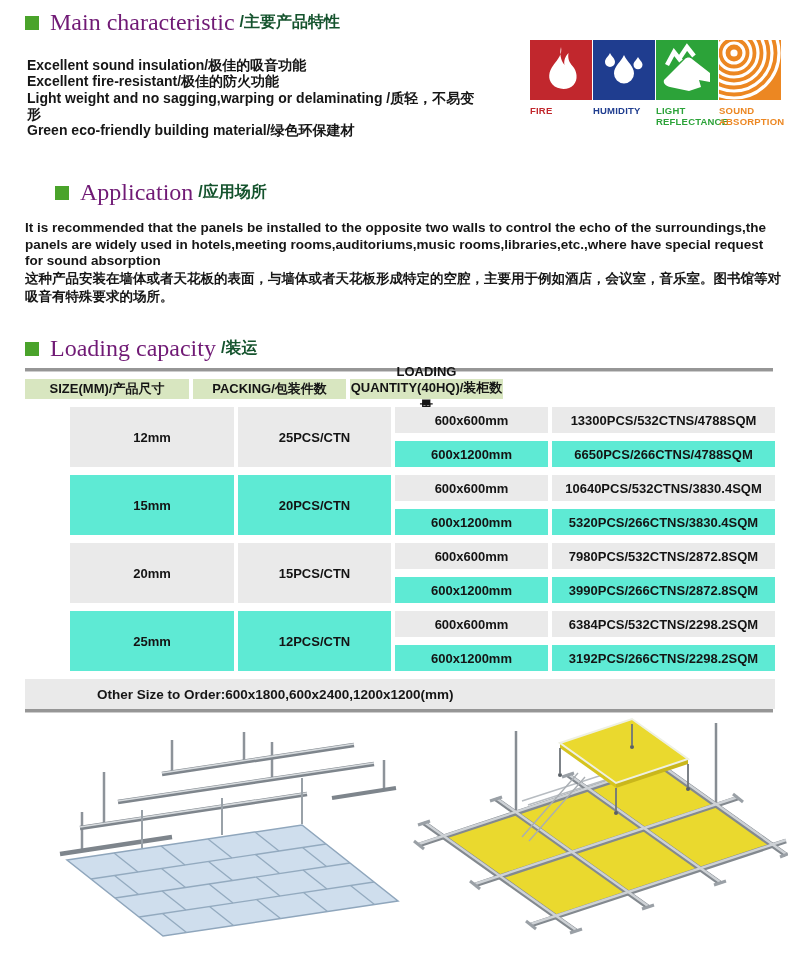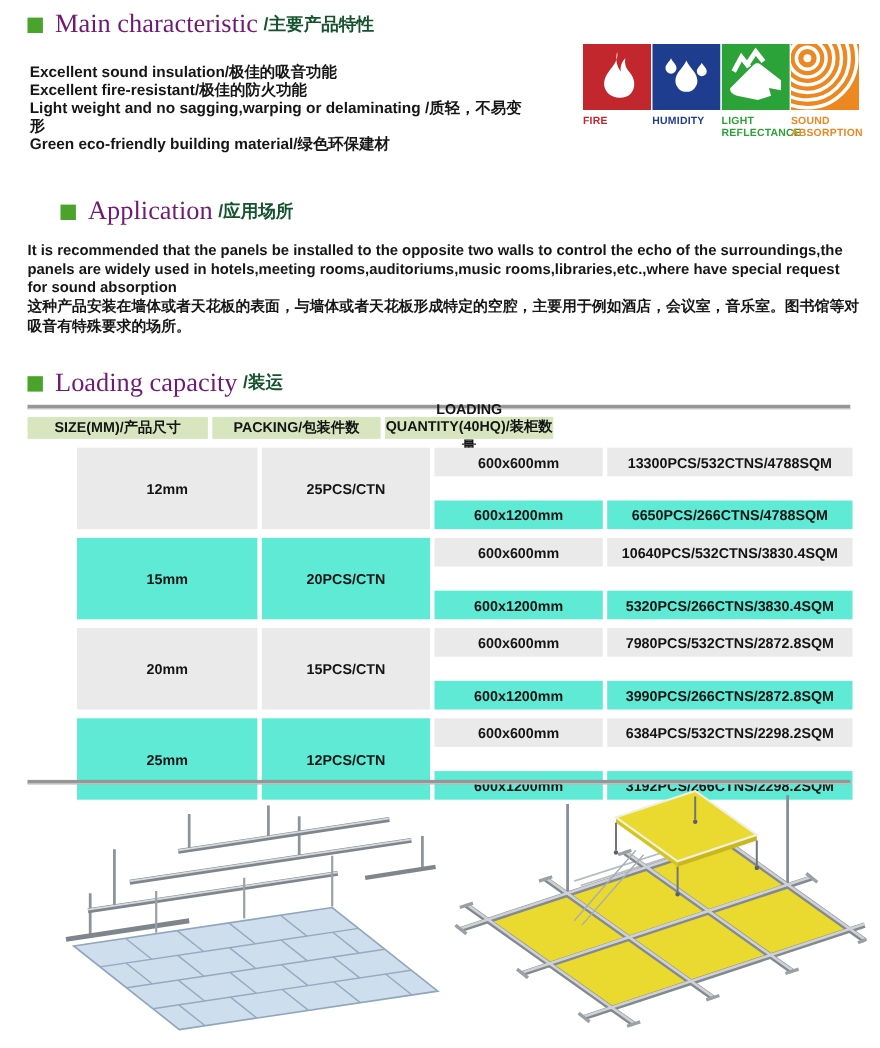--- a/index.html
+++ b/index.html
@@ -30,21 +30,21 @@
   
   .divider{position:absolute;left:25px;width:748px;height:3px;background:#969696;border-bottom:1px solid #cdcdcd;}
   #div-top{top:368px;} #div-bottom{top:709px;}
 
   
   .cap-table{position:absolute;left:25px;top:379px;width:750px;}
   .trow{display:grid;grid-template-columns:164px 153px 153px 1fr;gap:4px;}
   .cell{display:flex;align-items:center;justify-content:center;font-size:13px;color:#141414;
         text-align:center;font-weight:600;}
   .thead .cell{background:#d8e6c0;height:20px;font-weight:bold;}
-  .group{margin-top:8px;grid-template-rows:26px 26px;row-gap:22px;padding-left:45px;}
+  .group{margin-top:8px;grid-template-rows:26px 26px;row-gap:8px;padding-left:45px;}
   .span2{grid-row:1 / 3;}
   .c-gray{background:#eaeaea;} .c-green{background:#5eead4;}
   .tfoot{margin-top:8px;height:30px;background:#eaeaea;display:flex;align-items:center;
          padding-left:72px;font-size:13.5px;font-weight:600;}
 
   
   .diagram-left{position:absolute;left:22px;top:732px;}
   .diagram-right{position:absolute;left:402px;top:715px;}
 </style>
 </head>
@@ -165,20 +165,21 @@
 
     <div class="trow group">
       <div class="cell c-gray">600x600mm</div>
       <div class="cell c-green span2">25mm</div>
       <div class="cell c-green span2">12PCS/CTN</div>
       <div class="cell c-gray">6384PCS/532CTNS/2298.2SQM</div>
       <div class="cell c-green">600x1200mm</div>
       <div class="cell c-green">3192PCS/266CTNS/2298.2SQM</div>
     </div>
 
+    <div class="tfoot">Other Size to Order:600x1800,600x2400,1200x1200(mm)</div>
   </div>
 
   <div class="divider" id="div-bottom"></div>
 
   <svg class="diagram-left" width="380" height="218" viewBox="0 0 380 218">
 
     <g stroke="#8d939a" stroke-width="2.5">
       <line x1="150" y1="8" x2="150" y2="41"></line>
       <line x1="250" y1="10" x2="250" y2="47"></line>
       <line x1="222" y1="0" x2="222" y2="30"></line>

